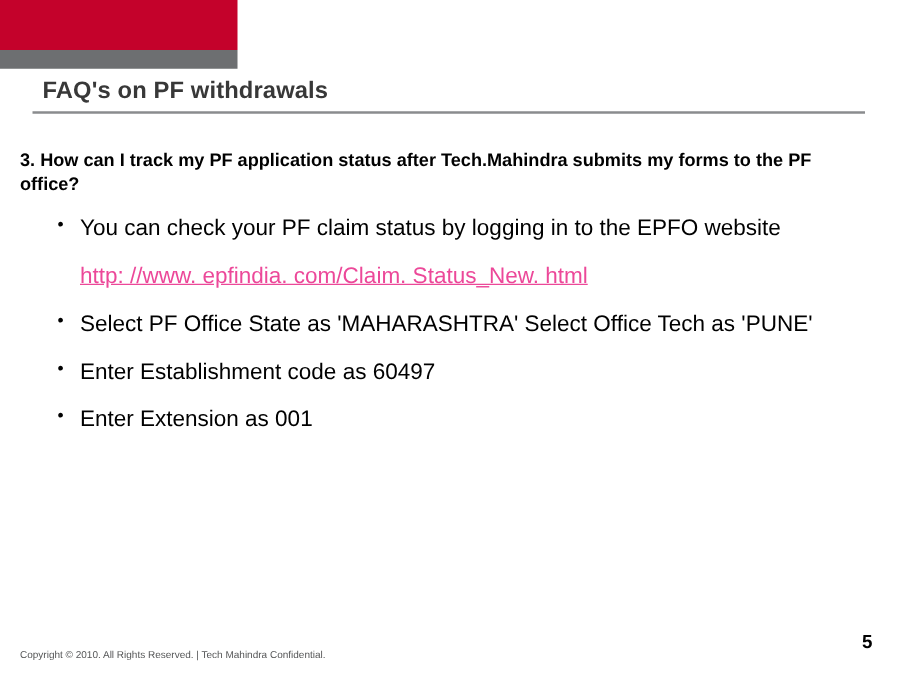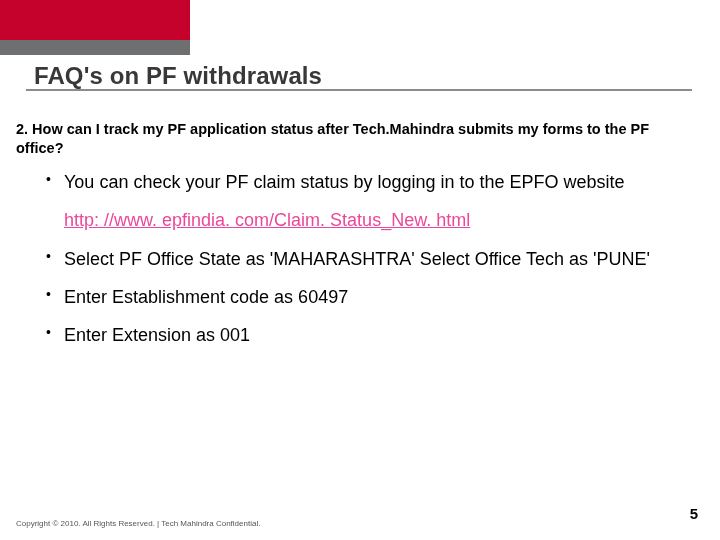--- a/index.html
+++ b/index.html
@@ -42,21 +42,21 @@
     top: 89px;
     left: 26px;
     width: 666px;
     height: 2px;
     background: #8a8c8e;
   }
   .title {
     position: absolute;
     top: 62px;
     left: 34px;
-    font-size: 24px;
+    font-size: 19px;
     font-weight: bold;
     color: #383838;
     letter-spacing: 0.1px;
   }
   .question {
     position: absolute;
     top: 120px;
     left: 16px;
     width: 670px;
     font-size: 14.5px;
@@ -113,21 +113,21 @@
 <body>
 
 <div class="banner">
   <div class="red"></div>
   <div class="gray"></div>
 </div>
 
 <div class="title">FAQ's on PF withdrawals</div>
 <div class="rule"></div>
 
-<div class="question">2.  How can I track my PF application status after Tech.Mahindra submits my forms to the PF office?</div>
+<div class="question">3.  How can I track my PF application status after Tech.Mahindra submits my forms to the PF office?</div>
 
 <ul class="bullets">
   <li><span>You can check your PF claim status by logging in to the EPFO website</span></li>
   <li class="no-bullet"><span class="link">http: //www. epfindia. com/Claim. Status_New. html</span></li>
   <li><span>Select PF Office State as 'MAHARASHTRA' Select Office Tech as 'PUNE'</span></li>
   <li><span>Enter Establishment code as 60497</span></li>
   <li><span>Enter Extension as 001</span></li>
 </ul>
 
 <div class="copyright">Copyright © 2010. All Rights Reserved.  |  Tech Mahindra Confidential.</div>

